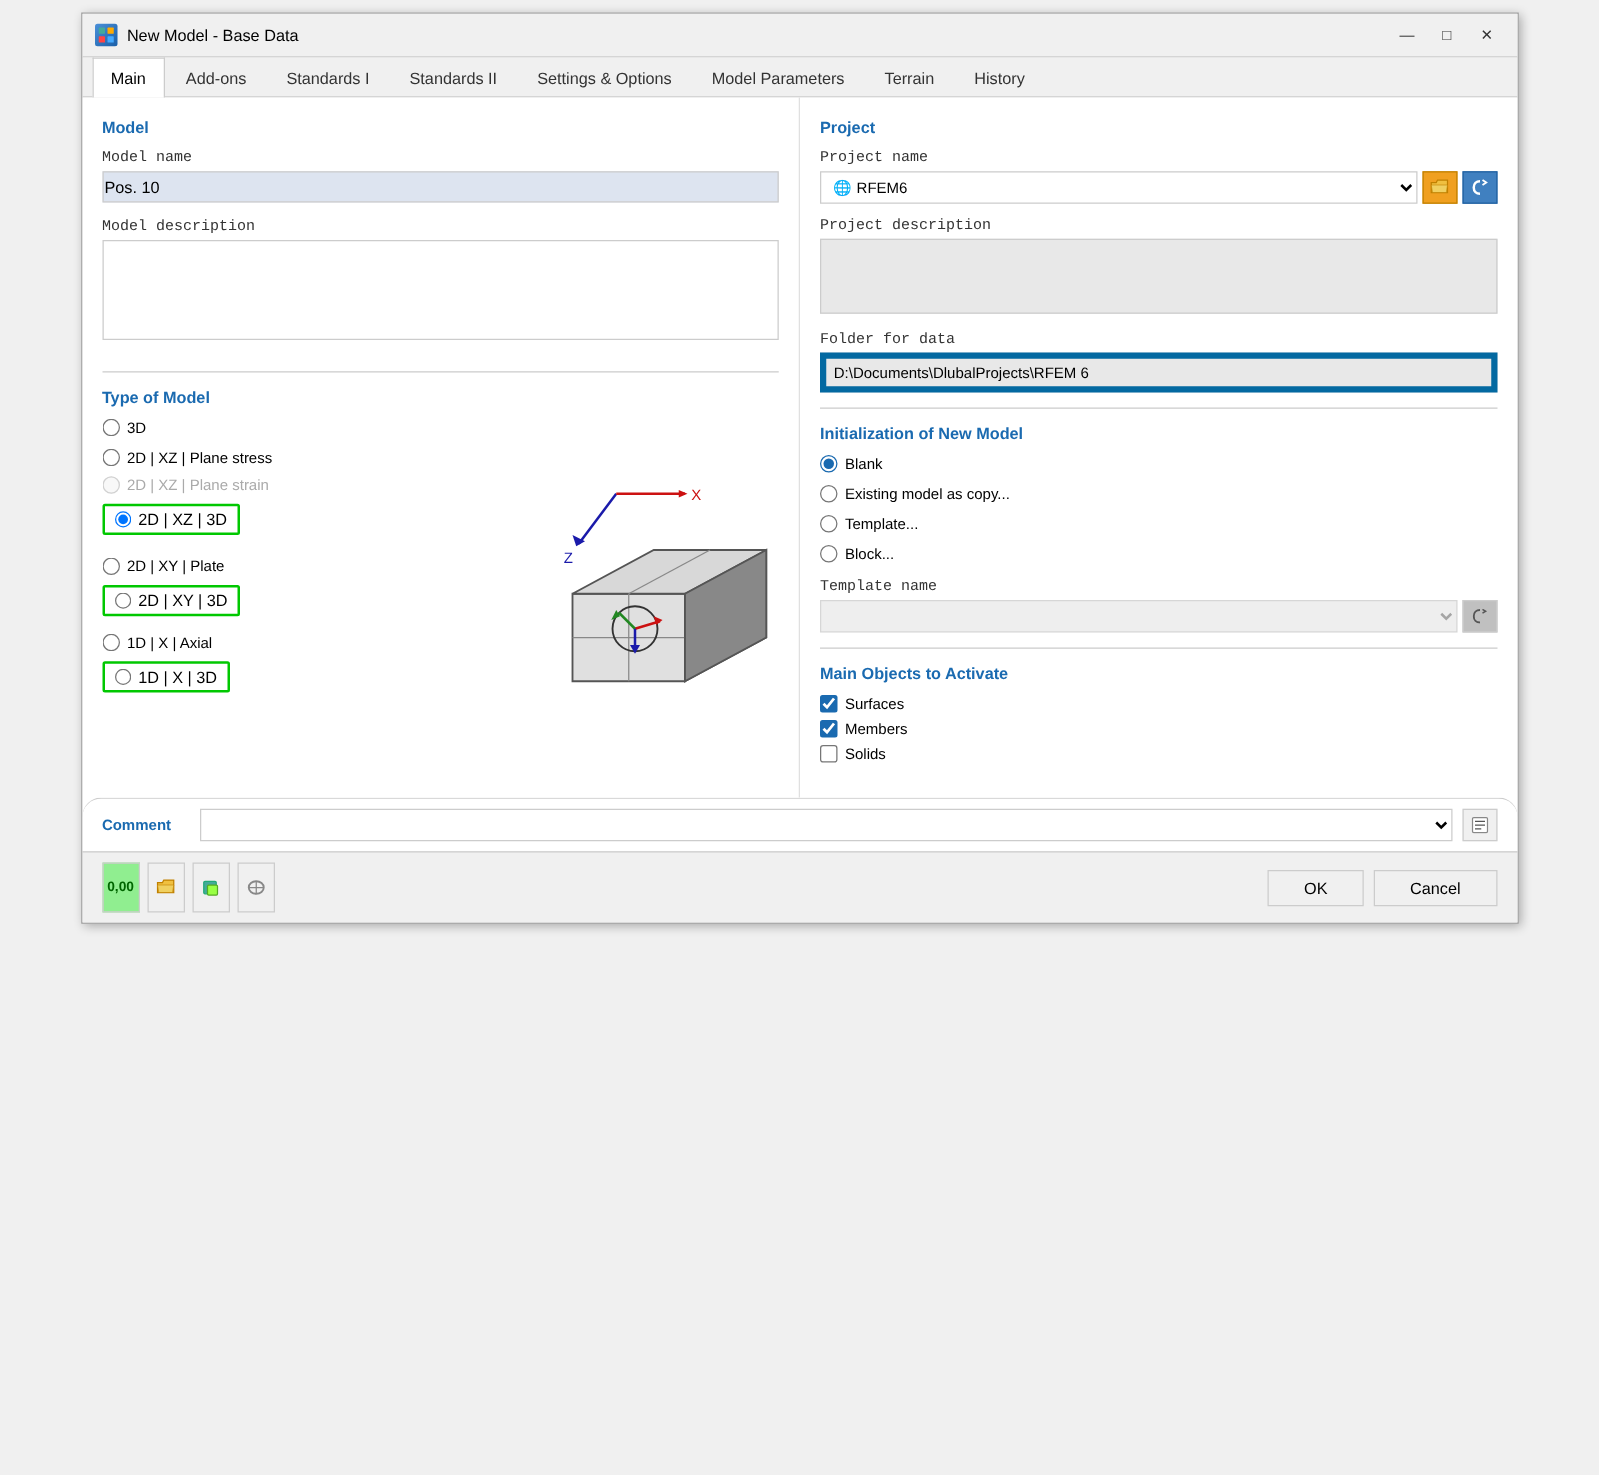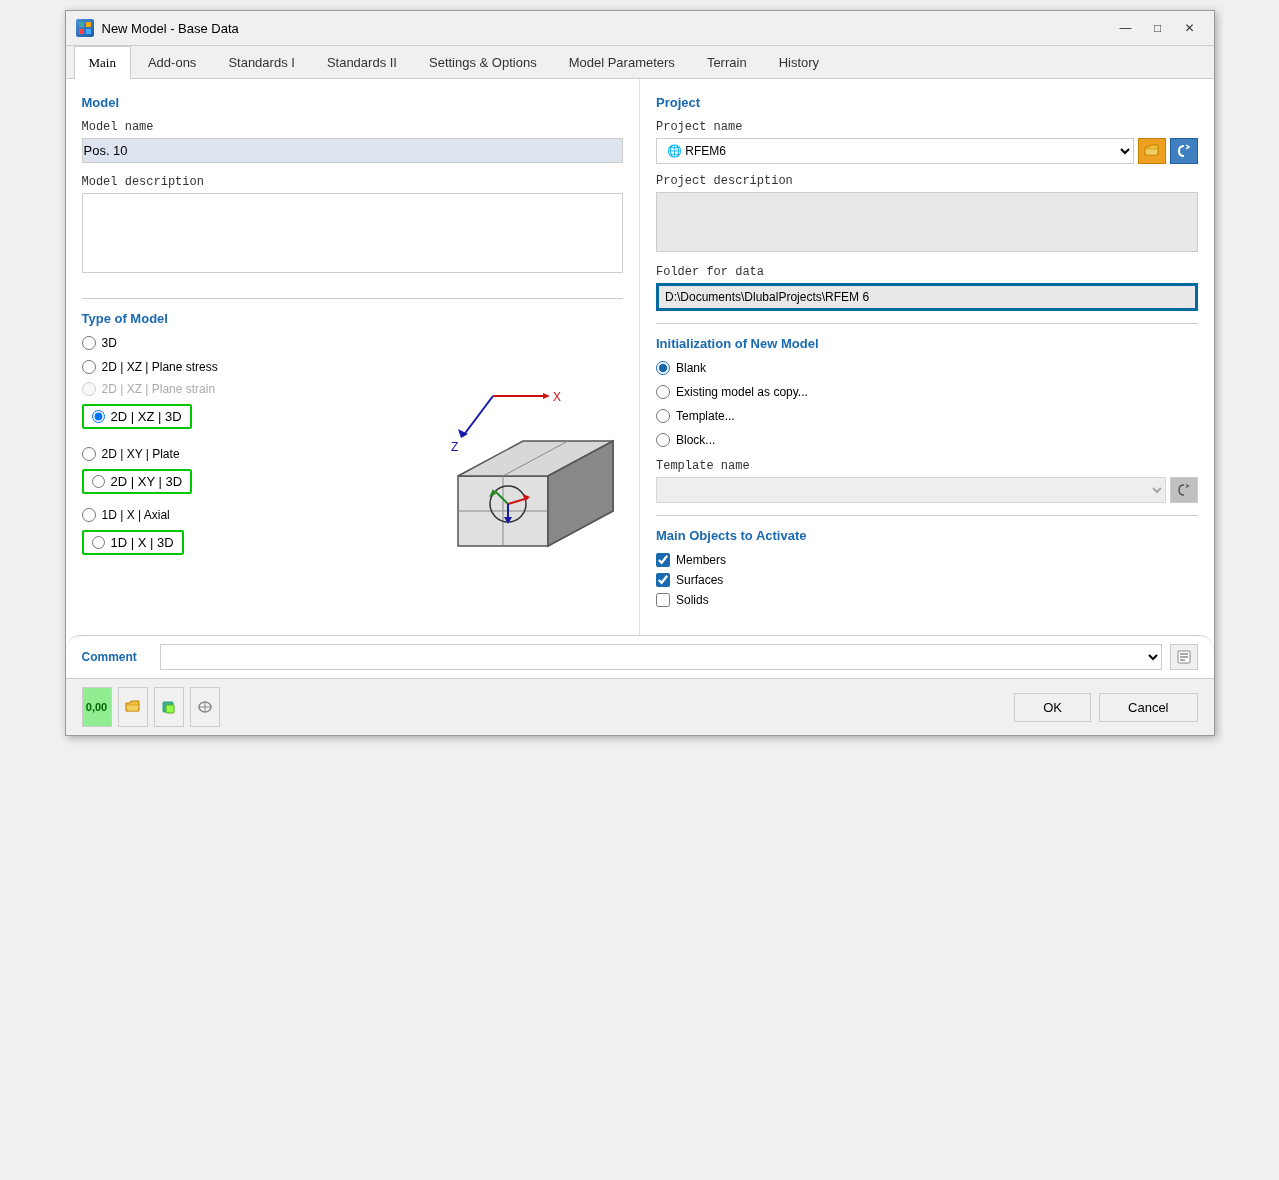--- a/index.html
+++ b/index.html
@@ -79,21 +79,20 @@
       font-size: 13px;
       color: #333;
       background: transparent;
       margin-bottom: -1px;
     }
     .tab.active {
       background: white;
       border-color: #ccc;
       border-bottom-color: white;
       color: #000;
-      font-family: Liberation Serif, serif;
     }
     .content-area {
       background: white;
       padding: 0;
     }
     .two-col {
       display: flex;
       gap: 0;
     }
     .left-panel {
@@ -175,21 +174,21 @@
       background: #f0f0f0;
       cursor: pointer;
       display: flex;
       align-items: center;
       justify-content: center;
       font-size: 14px;
     }
     .folder-path {
       width: 100%;
       padding: 4px 6px;
-      border: 3px solid #0369a1;
+      border: 5px solid #0369a1;
       background: #e8e8e8;
       font-size: 12px;
       color: #000;
       margin-bottom: 10px;
     }
     .radio-group-vert {
       display: flex;
       flex-direction: column;
       gap: 8px;
     }
@@ -478,26 +477,26 @@
             </button>
           </div>
         </div>
 
         <div class="horizontal-divider"></div>
 
         <div class="panel-section-right">
           <div class="section-title">Main Objects to Activate</div>
           <div class="checkbox-group">
             <div class="checkbox-item">
+              <input type="checkbox" id="cb-surfaces" checked="" style="accent-color: rgb(26, 106, 176);">
+              <label for="cb-surfaces">Surfaces</label>
+            </div>
+            <div class="checkbox-item">
               <input type="checkbox" id="cb-members" checked="" style="accent-color: rgb(26, 106, 176);">
               <label for="cb-members">Members</label>
-            </div>
-            <div class="checkbox-item">
-              <input type="checkbox" id="cb-surfaces" checked="" style="accent-color: rgb(26, 106, 176);">
-              <label for="cb-surfaces">Surfaces</label>
             </div>
             <div class="checkbox-item">
               <input type="checkbox" id="cb-solids" style="accent-color: rgb(26, 106, 176);">
               <label for="cb-solids">Solids</label>
             </div>
           </div>
         </div>
 
       </div>
     </div>

